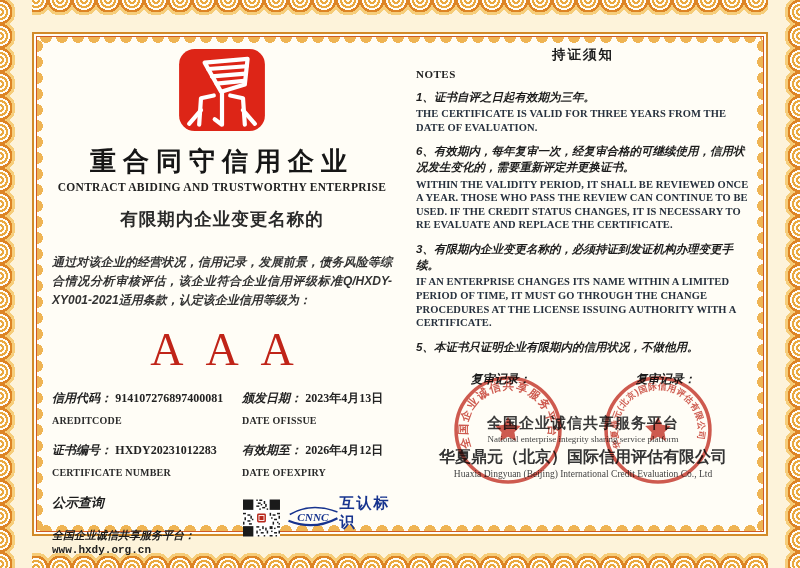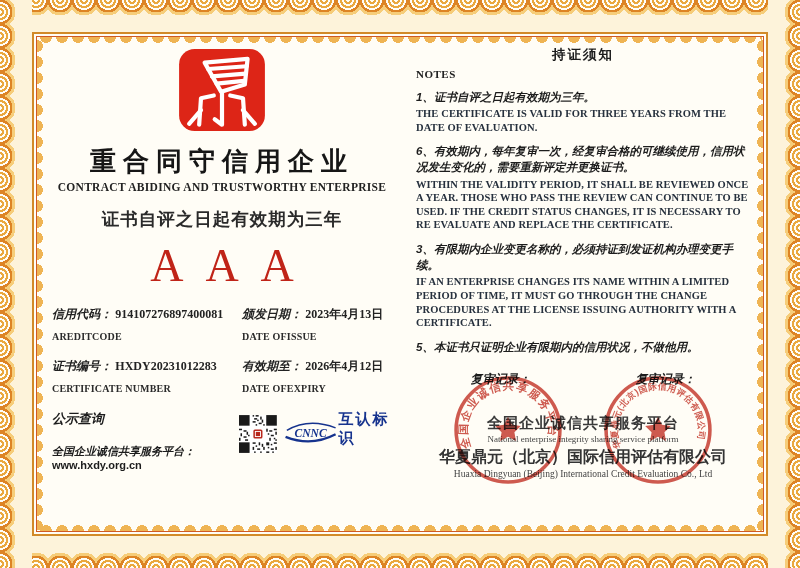--- a/index.html
+++ b/index.html
@@ -42,21 +42,21 @@
   .paragraph{margin-top:22px;font-size:12px;line-height:1.6;font-weight:bold;font-style:italic;color:#333;text-align:justify;}
   .rating{margin-top:8px;text-align:center;font-family:"Liberation Serif",serif;font-size:46px;color:#c02418;letter-spacing:22px;text-indent:22px;}
   .fields{margin-top:14px;display:grid;grid-template-columns:190px 1fr;row-gap:16px;}
   .f-line1{font-size:12px;}
   .f-label{font-weight:bold;font-style:italic;color:#222;}
   .f-value{font-family:"Liberation Serif",serif;font-weight:bold;color:#222;}
   .f-line2{font-family:"Liberation Serif",serif;font-weight:bold;font-size:10px;color:#2b2b2b;margin-top:8px;letter-spacing:.2px;}
   .query-row{margin-top:16px;display:flex;justify-content:space-between;align-items:flex-start;}
   .q-heading{font-size:13px;font-weight:bold;font-style:italic;}
   .q-line{margin-top:16px;font-size:11px;font-weight:bold;font-style:italic;}
-  .q-url{font-family:Liberation Sans, sans-serif;font-style:normal;font-weight:bold;}
+  .q-url{font-family:Liberation Mono, monospace;font-style:normal;font-weight:bold;}
   .qr-block{display:flex;align-items:flex-start;gap:6px;}
   .cnnc-col{display:flex;align-items:flex-end;}
   .mutual-mark{color:#16338e;font-weight:bold;font-size:15px;letter-spacing:2px;margin-top:0px;}
   
   .notes-h-cn{text-align:center;font-size:13.5px;font-weight:bold;letter-spacing:2px;}
   .notes-h-en{text-align:left;font-family:"Liberation Serif",serif;font-weight:bold;font-size:11px;margin-top:4px;letter-spacing:.5px;color:#222;}
   .note{margin-top:9px;}
   .note-cn{font-size:11.5px;font-weight:bold;font-style:italic;color:#1d1d1d;line-height:1.4;}
   .note-en{font-family:"Liberation Serif",serif;font-weight:bold;font-size:10.5px;color:#26303d;line-height:1.3;margin-top:2px;letter-spacing:.1px;}
   .review-row{display:flex;justify-content:center;gap:105px;margin-top:16px;}
@@ -101,21 +101,22 @@
             <path d="M41 52 L27 55 L25 84"></path>
             <path d="M27 68 L14 83"></path>
             <path d="M59 52 L73 55 L75 84"></path>
             <path d="M73 68 L86 83"></path>
           </g>
         </svg>
       </div>
 
       <h1 class="title-cn">重合同守信用企业</h1>
       <div class="title-en">CONTRACT ABIDING AND TRUSTWORTHY ENTERPRISE</div>
-      <div class="company">证书自评之日起有效期为三年</div>
+      <div class="company">有限期内企业变更名称的</div>
+      <p class="paragraph">通过对该企业的经营状况，信用记录，发展前景，债务风险等综合情况分析审核评估，该企业符合企业信用评级标准Q/HXDY-XY001-2021适用条款，认定该企业信用等级为：</p>
       <div class="rating">AAA</div>
 
       <div class="fields">
         <div class="field">
           <div class="f-line1">
             <span class="f-label">信用代码：</span>
             <span class="f-value">914107276897400081</span>
           </div>
           <div class="f-line2">AREDITCODE</div>
         </div>

